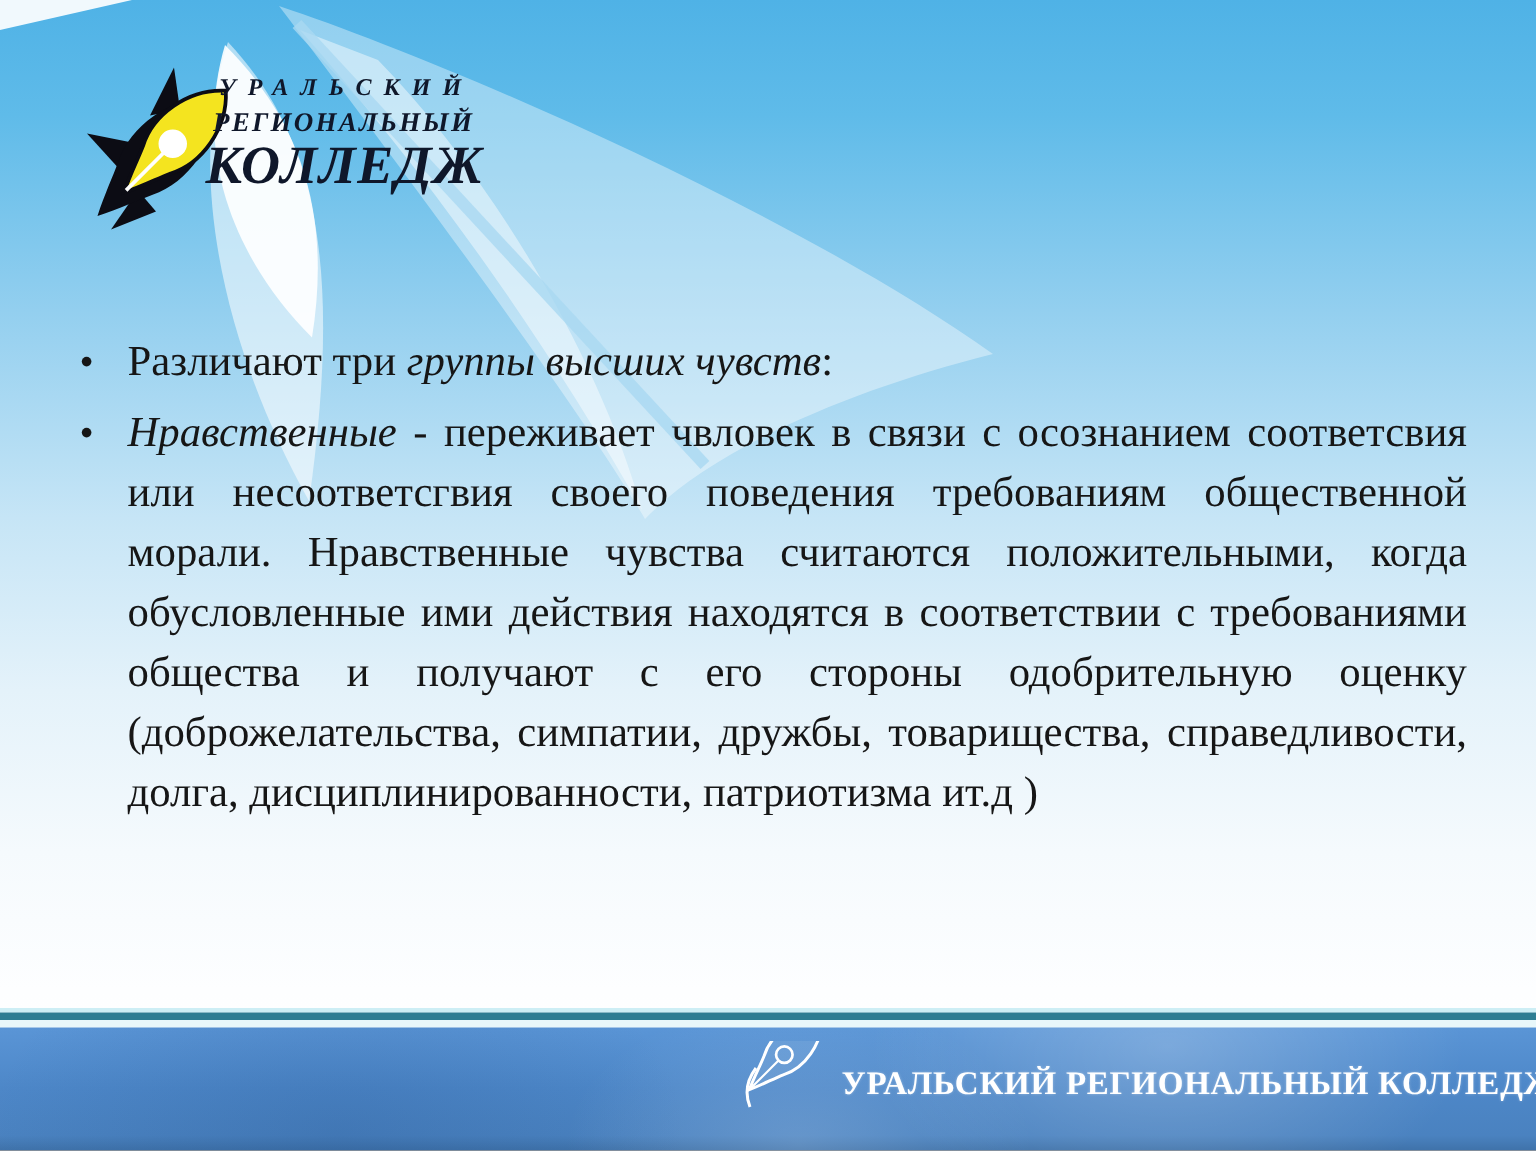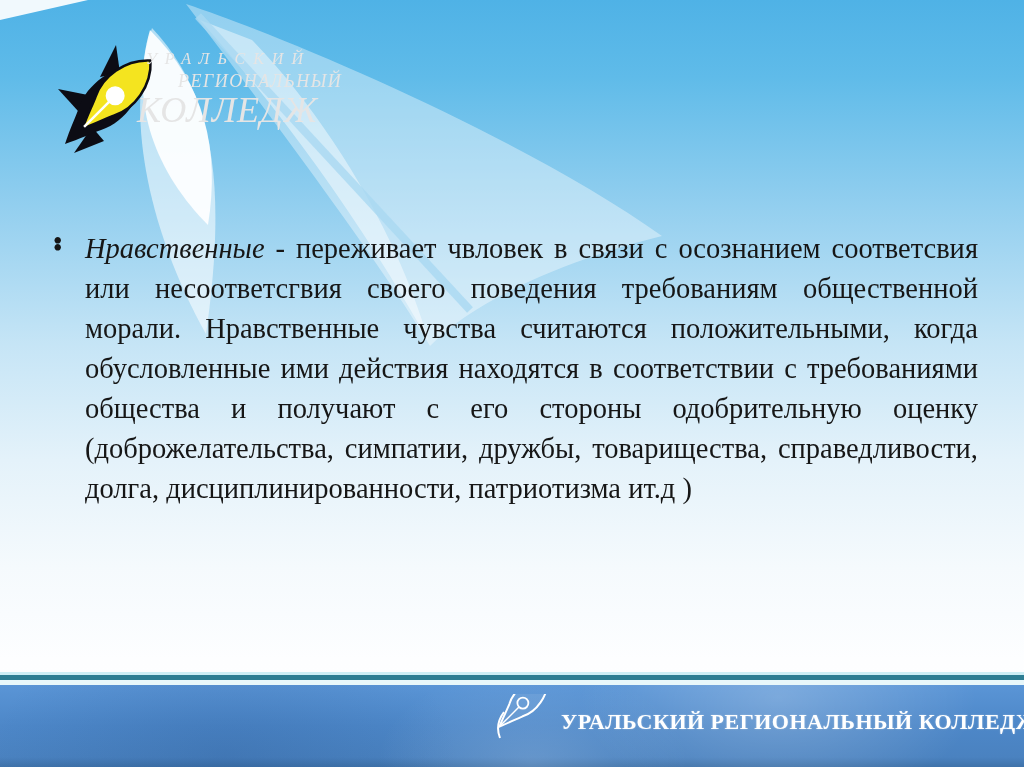--- a/index.html
+++ b/index.html
@@ -9,23 +9,23 @@
   }
   
   .bg{
     position:absolute;inset:0;
     background:linear-gradient(180deg,
       #4fb2e6 0%, #5fbbe9 10%, #93cfef 27%, #c6e5f6 45%,
       #e4f2fa 60%, #f5fafd 74%, #fdfeff 86%, #ffffff 100%);
   }
   .decor{position:absolute;top:0;left:0;pointer-events:none;}
   .logo-nib{position:absolute;left:30px;top:25px;pointer-events:none;}
-  .logo-text span{position:absolute;color:#e5e5e5;font-weight:normal;font-style:italic;white-space:nowrap;}
+  .logo-text span{position:absolute;color:#0f172a;font-weight:bold;font-style:italic;white-space:nowrap;}
   .logo-l1{left:146px;top:50px;font-size:16px;letter-spacing:8px;}
-  .logo-l2{left:142px;top:71px;font-size:18px;letter-spacing:1.5px;margin-left:36px;}
+  .logo-l2{left:142px;top:71px;font-size:18px;letter-spacing:1.5px;}
   .logo-l3{left:137px;top:89px;font-size:36px;letter-spacing:1px;}
   
   .bullets{
     position:absolute;left:50px;top:222px;width:928px;margin:0;padding:0;
     list-style:none;font-size:28.5px;line-height:40px;color:#161616;
     text-align:justify;text-justify:inter-word;
   }
   .bullets li{position:relative;padding-left:35px;}
   .bullets li + li{margin-top:7px;}
   .marker{position:absolute;left:3px;top:-1px;font-size:27px;}
@@ -80,20 +80,21 @@
   </svg>
   <div class="logo-text">
     <span class="logo-l1">УРАЛЬСКИЙ</span>
     <span class="logo-l2">РЕГИОНАЛЬНЫЙ</span>
     <span class="logo-l3">КОЛЛЕДЖ</span>
   </div>
 
   <ul class="bullets">
     <li>
       <span class="marker">•</span>
+      <span><span>Различают три </span><span class="it">группы высших чувств</span><span>:</span></span>
     </li>
     <li>
       <span class="marker">•</span>
       <span><span class="it">Нравственные</span><span> - переживает чвловек в связи с осознанием соответсвия или несоответсгвия своего поведения требованиям общественной морали. Нравственные чувства считаются положительными, когда обусловленные ими действия находятся в соответствии с требованиями общества и получают с его стороны одобрительную оценку (доброжелательства, симпатии, дружбы, товарищества, справедливости, долга, дисциплинированности, патриотизма ит.д )</span></span>
     </li>
   </ul>
 
   <div class="footer">
     <div class="f-line1"></div>
     <div class="f-line2"></div>

